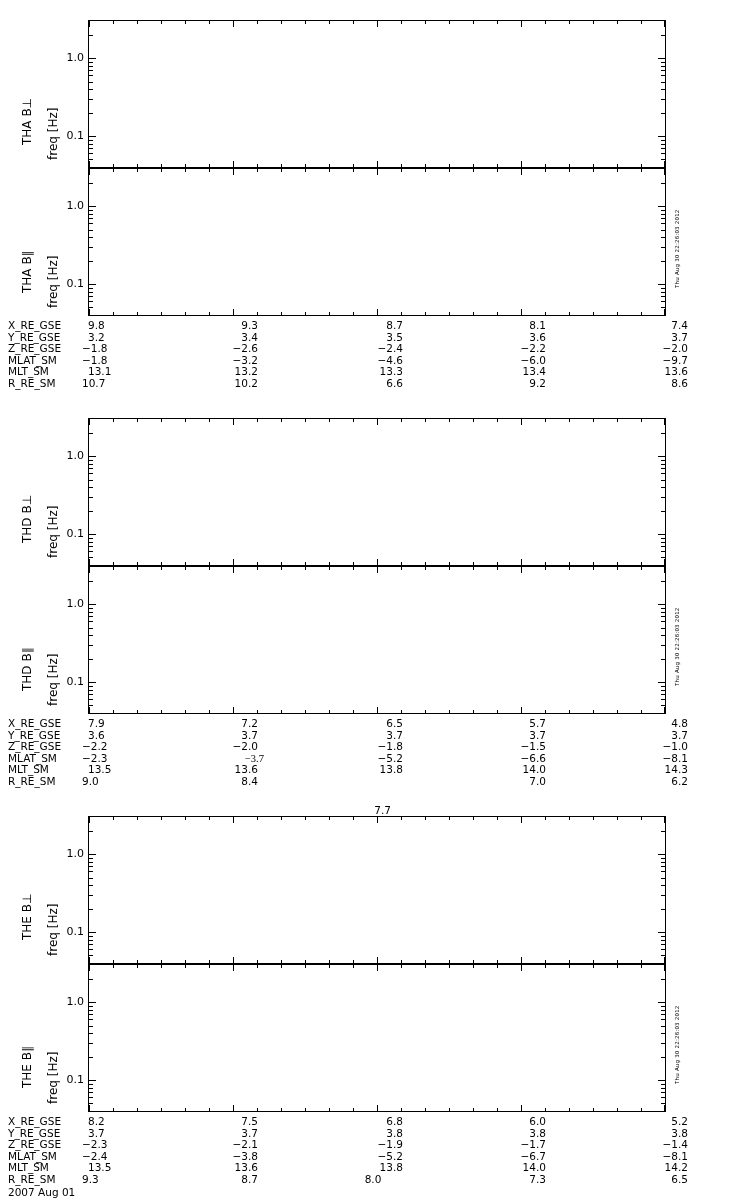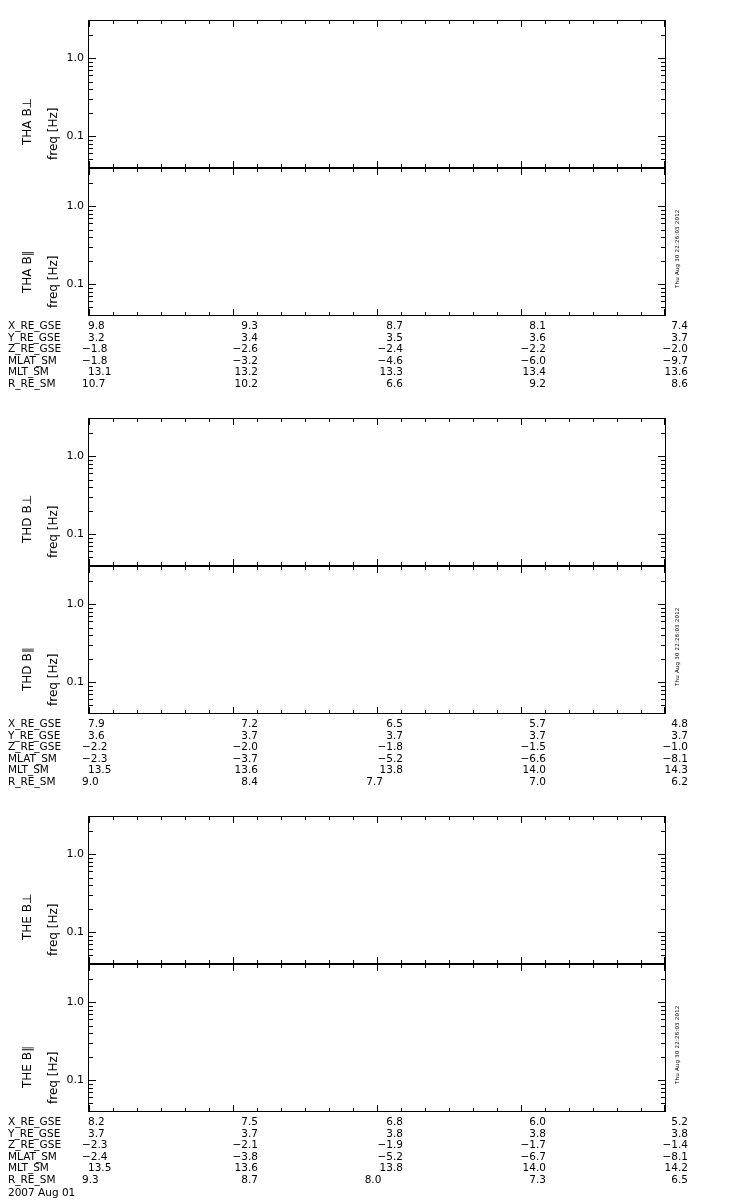--- a/index.html
+++ b/index.html
@@ -592,38 +592,38 @@
         <span class="lbl">Z_RE_GSE</span>
         <span class="v" style="left:74px;width:46px;text-align:left;">−2.2</span>
         <span class="v" style="left:190px;width:60px;">−2.0</span>
         <span class="v" style="left:335px;width:60px;">−1.8</span>
         <span class="v" style="left:478px;width:60px;">−1.5</span>
         <span class="v" style="left:620px;width:60px;">−1.0</span>
       </div>
     <div class="row">
         <span class="lbl">MLAT_SM</span>
         <span class="v" style="left:74px;width:46px;text-align:left;">−2.3</span>
-        <span class="v" style="left:190px;width:60px;">−3.7</span>
+        <span class="v" style="left:196px;width:60px;font-family:Liberation Serif, serif;">−3.7</span>
         <span class="v" style="left:335px;width:60px;">−5.2</span>
         <span class="v" style="left:478px;width:60px;">−6.6</span>
         <span class="v" style="left:620px;width:60px;">−8.1</span>
       </div>
     <div class="row">
         <span class="lbl">MLT_SM</span>
         <span class="v" style="left:80px;width:46px;text-align:left;">13.5</span>
         <span class="v" style="left:190px;width:60px;">13.6</span>
         <span class="v" style="left:335px;width:60px;">13.8</span>
         <span class="v" style="left:478px;width:60px;">14.0</span>
         <span class="v" style="left:620px;width:60px;">14.3</span>
       </div>
     <div class="row">
         <span class="lbl">R_RE_SM</span>
         <span class="v" style="left:74px;width:52px;text-align:left;">9.0</span>
         <span class="v" style="left:190px;width:60px;">8.4</span>
-        <span class="v" style="left:315px;width:60px;">7.7</span>
+        <span class="v" style="left:323px;width:60px;margin-top:29px;">7.7</span>
         <span class="v" style="left:478px;width:60px;">7.0</span>
         <span class="v" style="left:620px;width:60px;">6.2</span>
       </div>
   </div>
 
   <div class="panel" id="p4" style="top:816px; height:148px;">
       <div class="inner">
         <div class="ytick " style="top: 37.1506px;"></div>
         <div class="ytick right" style="top: 37.1506px;"></div>
         <div style="position: absolute; right: calc(100% + 5px); top: 30.1506px; font-size: 11px; white-space: nowrap;">1.0</div>

